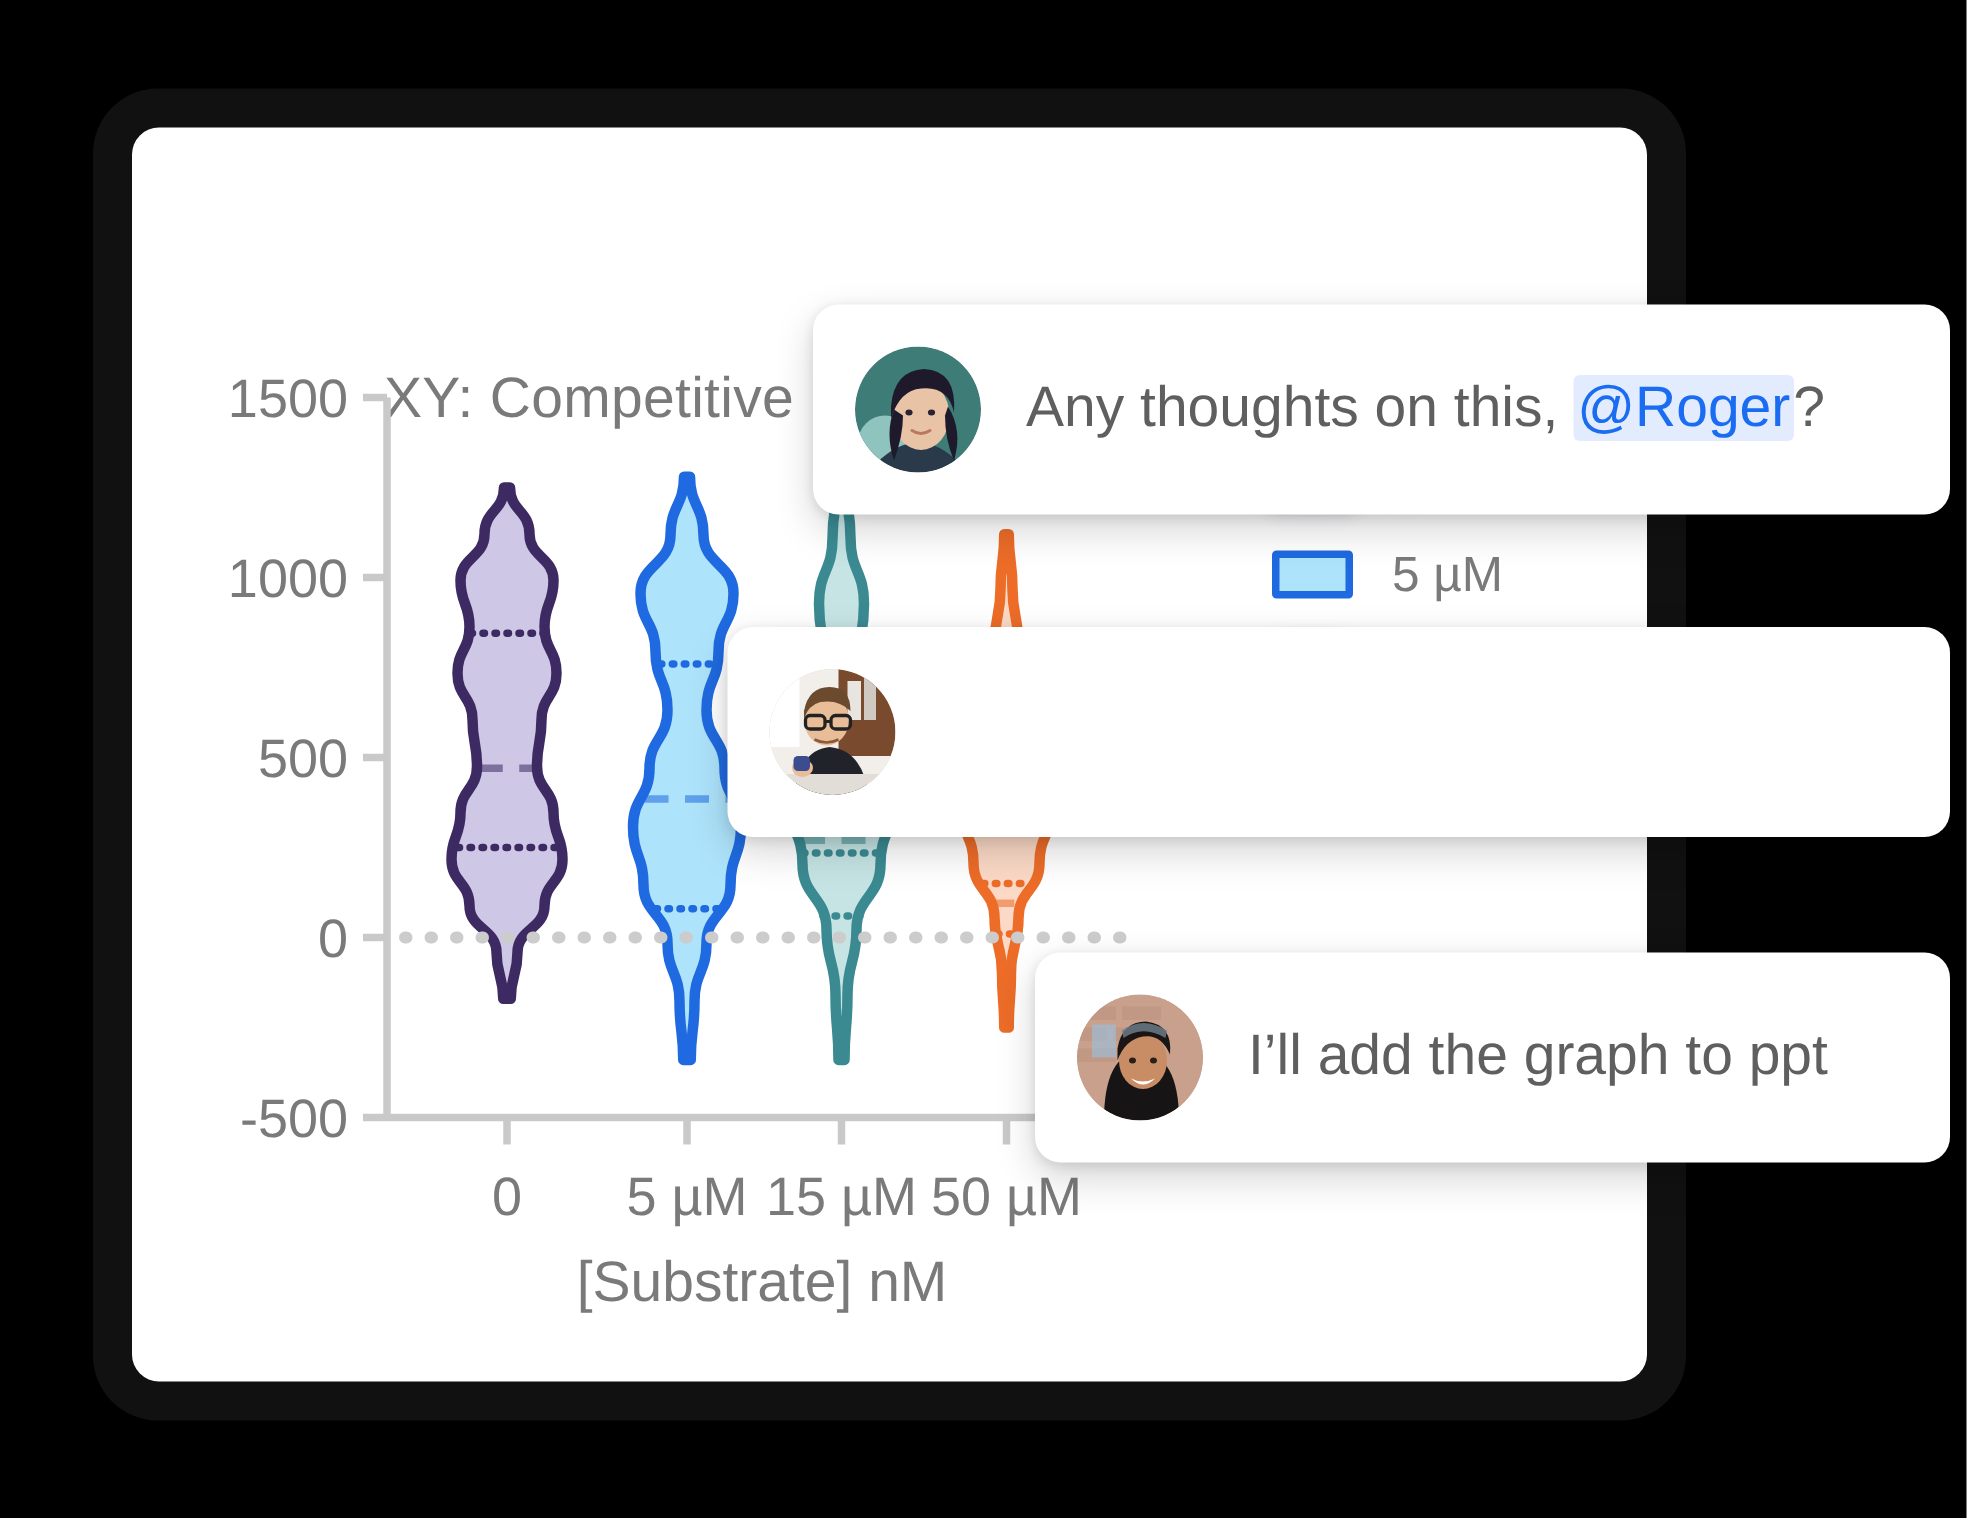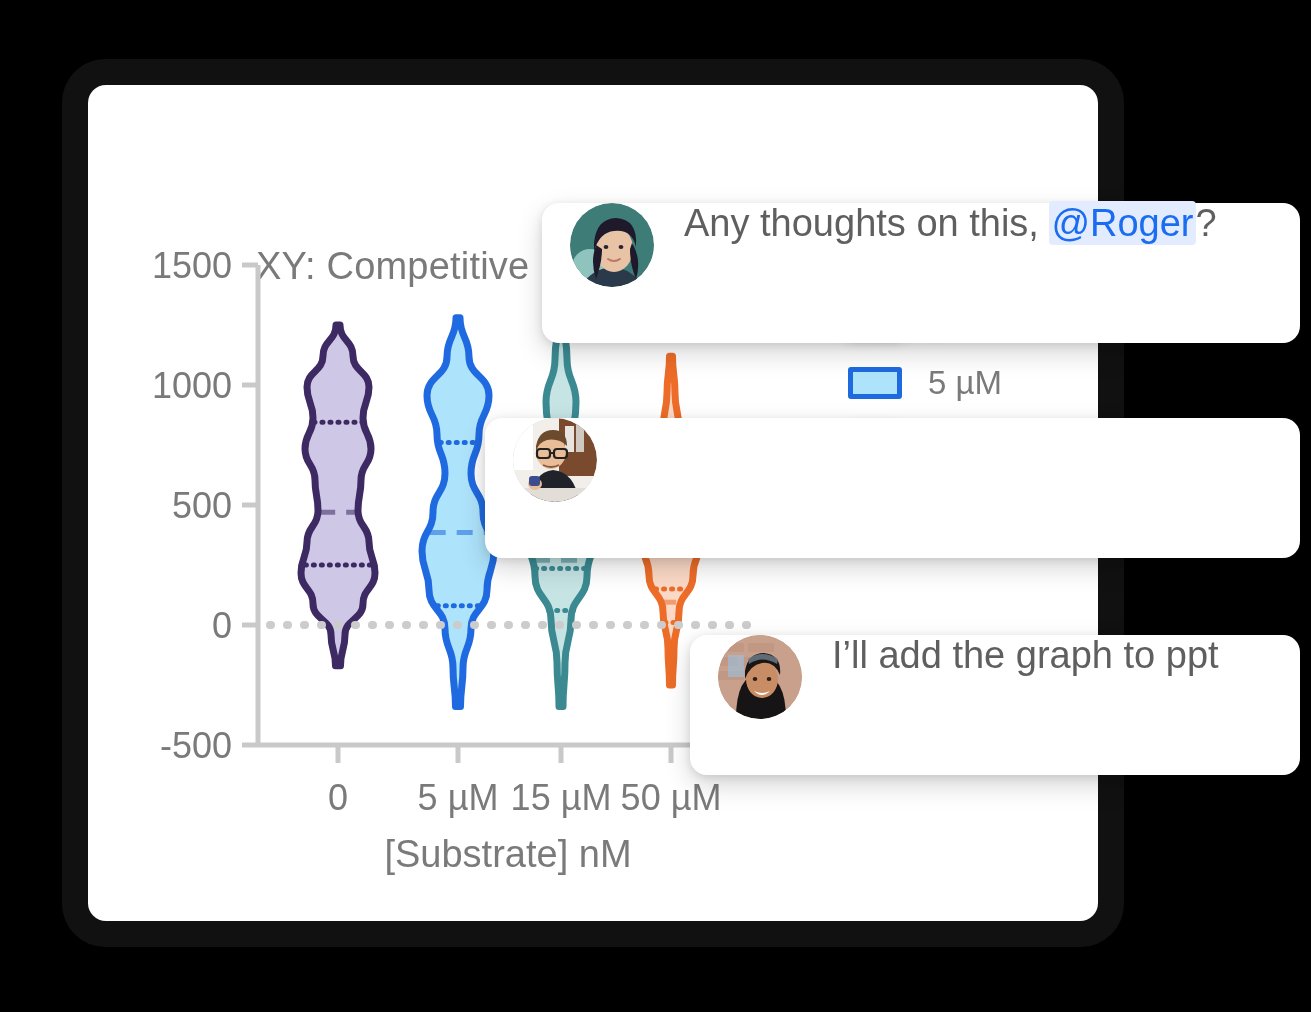--- a/index.html
+++ b/index.html
@@ -60,20 +60,21 @@
   }
   .legend-row.blurred{filter:blur(7px);opacity:0.55;}
 
   
   .chat-bubble{
     position:absolute;
     background:#ffffff;
     border-radius:17px;
     box-shadow:0 10px 26px rgba(0,0,0,0.17), 0 2px 8px rgba(0,0,0,0.10);
     display:flex;
+    align-items:center;
     box-sizing:border-box;
   }
   .chat-avatar{
     border-radius:50%;
     flex:0 0 auto;
     overflow:hidden;
     position:relative;
     background:#d8d8d8;
   }
   .chat-text{

